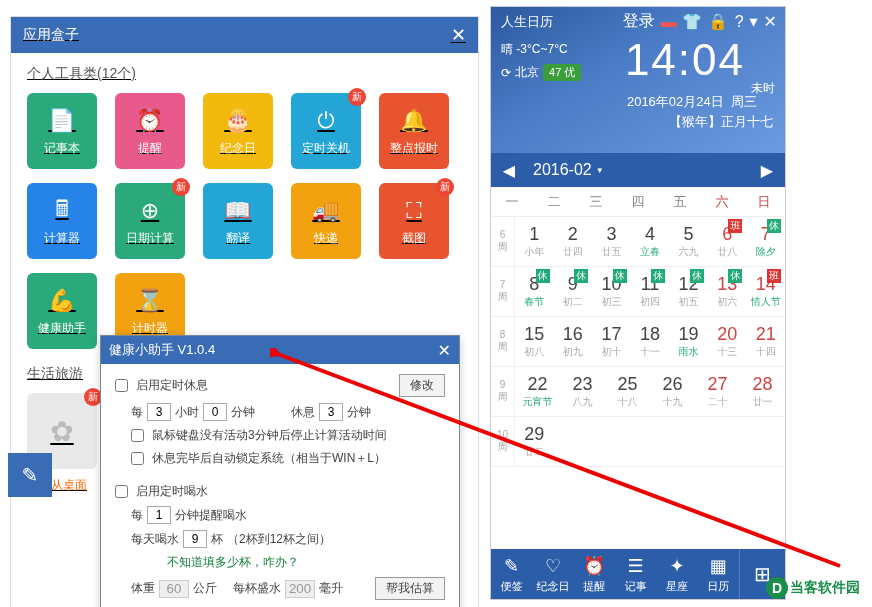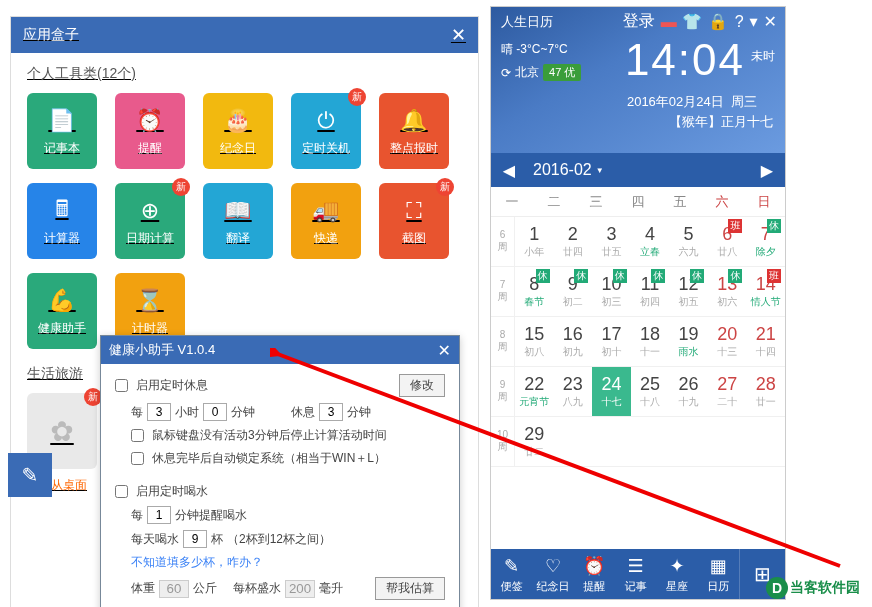--- a/index.html
+++ b/index.html
@@ -22,39 +22,39 @@
 
 
 .dialog { position:absolute; left:100px; top:335px; width:360px; background:#fff; border:1px solid #789; box-shadow:0 2px 8px rgba(0,0,0,.2); z-index:50; }
 .dlg-title { height:28px; background:#3a6bb5; color:#fff; display:flex; align-items:center; padding:0 8px; font-size:13px; }
 .dlg-title .close { margin-left:auto; font-size:16px; cursor:pointer; }
 .dlg-body { padding:10px 14px; font-size:12px; color:#444; }
 .dlg-row { display:flex; align-items:center; margin-bottom:6px; gap:4px; flex-wrap:wrap; }
 .dlg-row .chk { margin-right:4px; }
 .tin { width:24px; height:18px; border:1px solid #aaa; text-align:center; font-size:12px; }
 .btn { border:1px solid #999; background:#f3f3f3; padding:2px 10px; cursor:pointer; }
-.link { color:#3b82f6; cursor:pointer; }
+.link { color:#15803d; cursor:pointer;margin-left:36px; }
 .gray-in { background:#eee; border:1px solid #ccc; color:#999; width:30px; height:18px; text-align:center; }
 
 
 .right-panel { position:absolute; left:490px; top:6px; width:296px; height:594px; background:#fff; border:1px solid #ccc; }
 .cal-top { height:146px; background:linear-gradient(150deg,#2d5aa0 0%,#4a7bc5 40%,#6b9be0 100%); color:#fff; position:relative; padding:6px 10px; }
 .app-title { font-size:13px; }
 .top-icons { position:absolute; top:4px; right:8px; display:flex; gap:6px; align-items:center; font-size:16px; }
 .top-icons span { cursor:pointer; }
 .weather-row { display:flex; margin-top:4px; }
 .weather-left { flex:1; }
 .temp-big { font-size:34px; display:flex; align-items:center; gap:6px; }
 .sun-ico { width:34px; height:34px; position:relative; }
 .sun-ico::before { content:""; position:absolute; inset:8px; border-radius:50%; background:#ffd95a; }
 .weather-sub { font-size:12px; margin-top:6px; }
 .loc-row { font-size:12px; margin-top:6px; display:flex; align-items:center; gap:4px; }
 .aqi { background:#3a9d3a; padding:1px 6px; border-radius:2px; font-size:11px; }
 .time-big { font-size:44px; letter-spacing:2px; position:absolute; right:40px; top:28px; }
-.time-label { font-size:12px; position:absolute; right:10px; top:41px; }
+.time-label { font-size:12px; position:absolute; right:10px; top:73px; }
 .date-line { position:absolute; right:28px; top:86px; font-size:13px; }
 .lunar-line { position:absolute; right:12px; top:106px; font-size:13px; }
 .month-bar { height:34px; background:#2b5da8; color:#fff; display:flex; align-items:center; font-size:16px; }
 .month-bar .nav-arrow { width:36px; text-align:center; cursor:pointer; font-size:16px; }
 .month-bar .ym { flex:1; text-align:left; padding-left:6px; cursor:pointer; display:flex; align-items:center; gap:4px; }
 .month-bar .small-tri { font-size:8px; }
 .weekday-row { display:flex; height:30px; border-bottom:1px solid #eee; }
 .weekday-row div { flex:1; text-align:center; line-height:30px; color:#888; font-size:13px; }
 .weekday-row div:nth-child(6),.weekday-row div:nth-child(7){ color:#c44; }
 .cal-grid { }
@@ -385,24 +385,20 @@
           <div>周</div>
         </div>
         <div class="day-cell">
           <div class="day-num">22</div>
           <div class="day-sub term">元宵节</div>
         </div>
         <div class="day-cell">
           <div class="day-num">23</div>
           <div class="day-sub">八九</div>
         </div>
-        <div class="day-cell today">
-          <div class="day-num">24</div>
-          <div class="day-sub">十七</div>
-        </div>
         <div class="day-cell">
           <div class="day-num">25</div>
           <div class="day-sub">十八</div>
         </div>
         <div class="day-cell">
           <div class="day-num">26</div>
           <div class="day-sub">十九</div>
         </div>
         <div class="day-cell sat">
           <div class="day-num">27</div>

